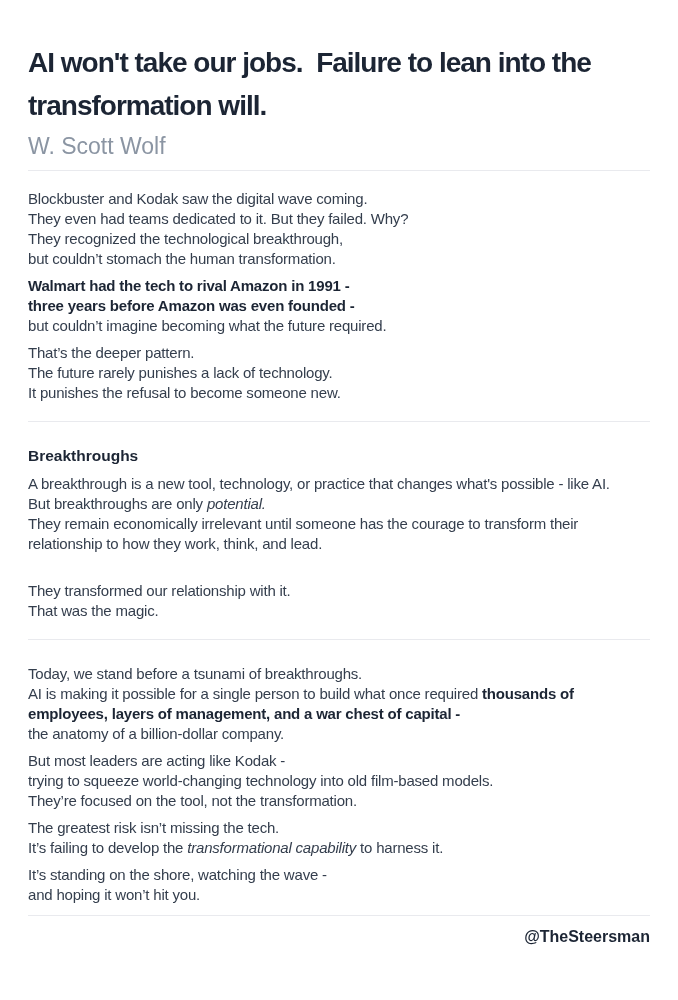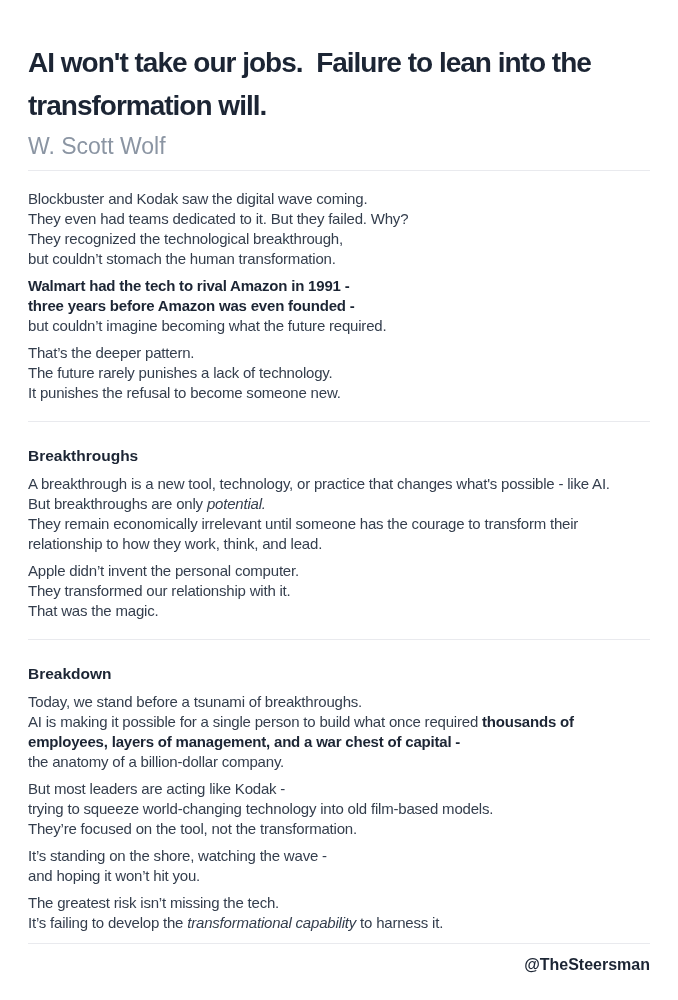--- a/index.html
+++ b/index.html
@@ -92,29 +92,28 @@
   <div class="body-text">
       <section>
         <p><span>Blockbuster and Kodak saw the digital wave coming.</span><br><span>They even had teams dedicated to it. But they failed. Why?</span><br><span>They recognized the technological breakthrough,</span><br><span>but couldn’t stomach the human transformation.</span></p>
         <p><strong>Walmart had the tech to rival Amazon in 1991 -</strong><br><strong>three years before Amazon was even founded -</strong><br><span>but couldn’t imagine becoming what the future required.</span></p>
         <p><span>That’s the deeper pattern.</span><br><span>The future rarely punishes a lack of technology.</span><br><span>It punishes the refusal to become someone new.</span></p>
       </section>
       <hr class="divider section-divider">
       <section>
         <h2>Breakthroughs</h2>
         <p><span>A breakthrough is a new tool, technology, or practice that changes what's possible - like AI.</span><br><span>But breakthroughs are only </span><em>potential.</em><br><span>They remain economically irrelevant until someone has the courage to transform their relationship to how they work, think, and lead.</span></p>
-        <p><span>Apple didn’t invent the personal computer.</span><br><span>They transformed our relationship with it.</span><br><span>That was the magic.</span></p>
+        <p><br><span>They transformed our relationship with it.</span><br><span>That was the magic.</span></p>
       </section>
       <hr class="divider section-divider">
       <section>
-        <h2>Breakdown</h2>
         <p><span>Today, we stand before a tsunami of breakthroughs.</span><br><span>AI is making it possible for a single person to build what once required </span><strong>thousands of employees, layers of management, and a war chest of capital -</strong><br><span>the anatomy of a billion-dollar company.</span></p>
         <p><span>But most leaders are acting like Kodak -</span><br><span>trying to squeeze world-changing technology into old film-based models.</span><br><span>They’re focused on the tool, not the transformation.</span></p>
+        <p><span>The greatest risk isn’t missing the tech.</span><br><span>It’s failing to develop the </span><em>transformational capability</em><span> to harness it.</span></p>
         <p><span>It’s standing on the shore, watching the wave -</span><br><span>and hoping it won’t hit you.</span></p>
-        <p><span>The greatest risk isn’t missing the tech.</span><br><span>It’s failing to develop the </span><em>transformational capability</em><span> to harness it.</span></p>
       </section>
     </div>
 
   <hr class="divider footer-divider">
 
   <div class="footer-handle">@TheSteersman</div>
 
 </div>
 
 </body></html>

